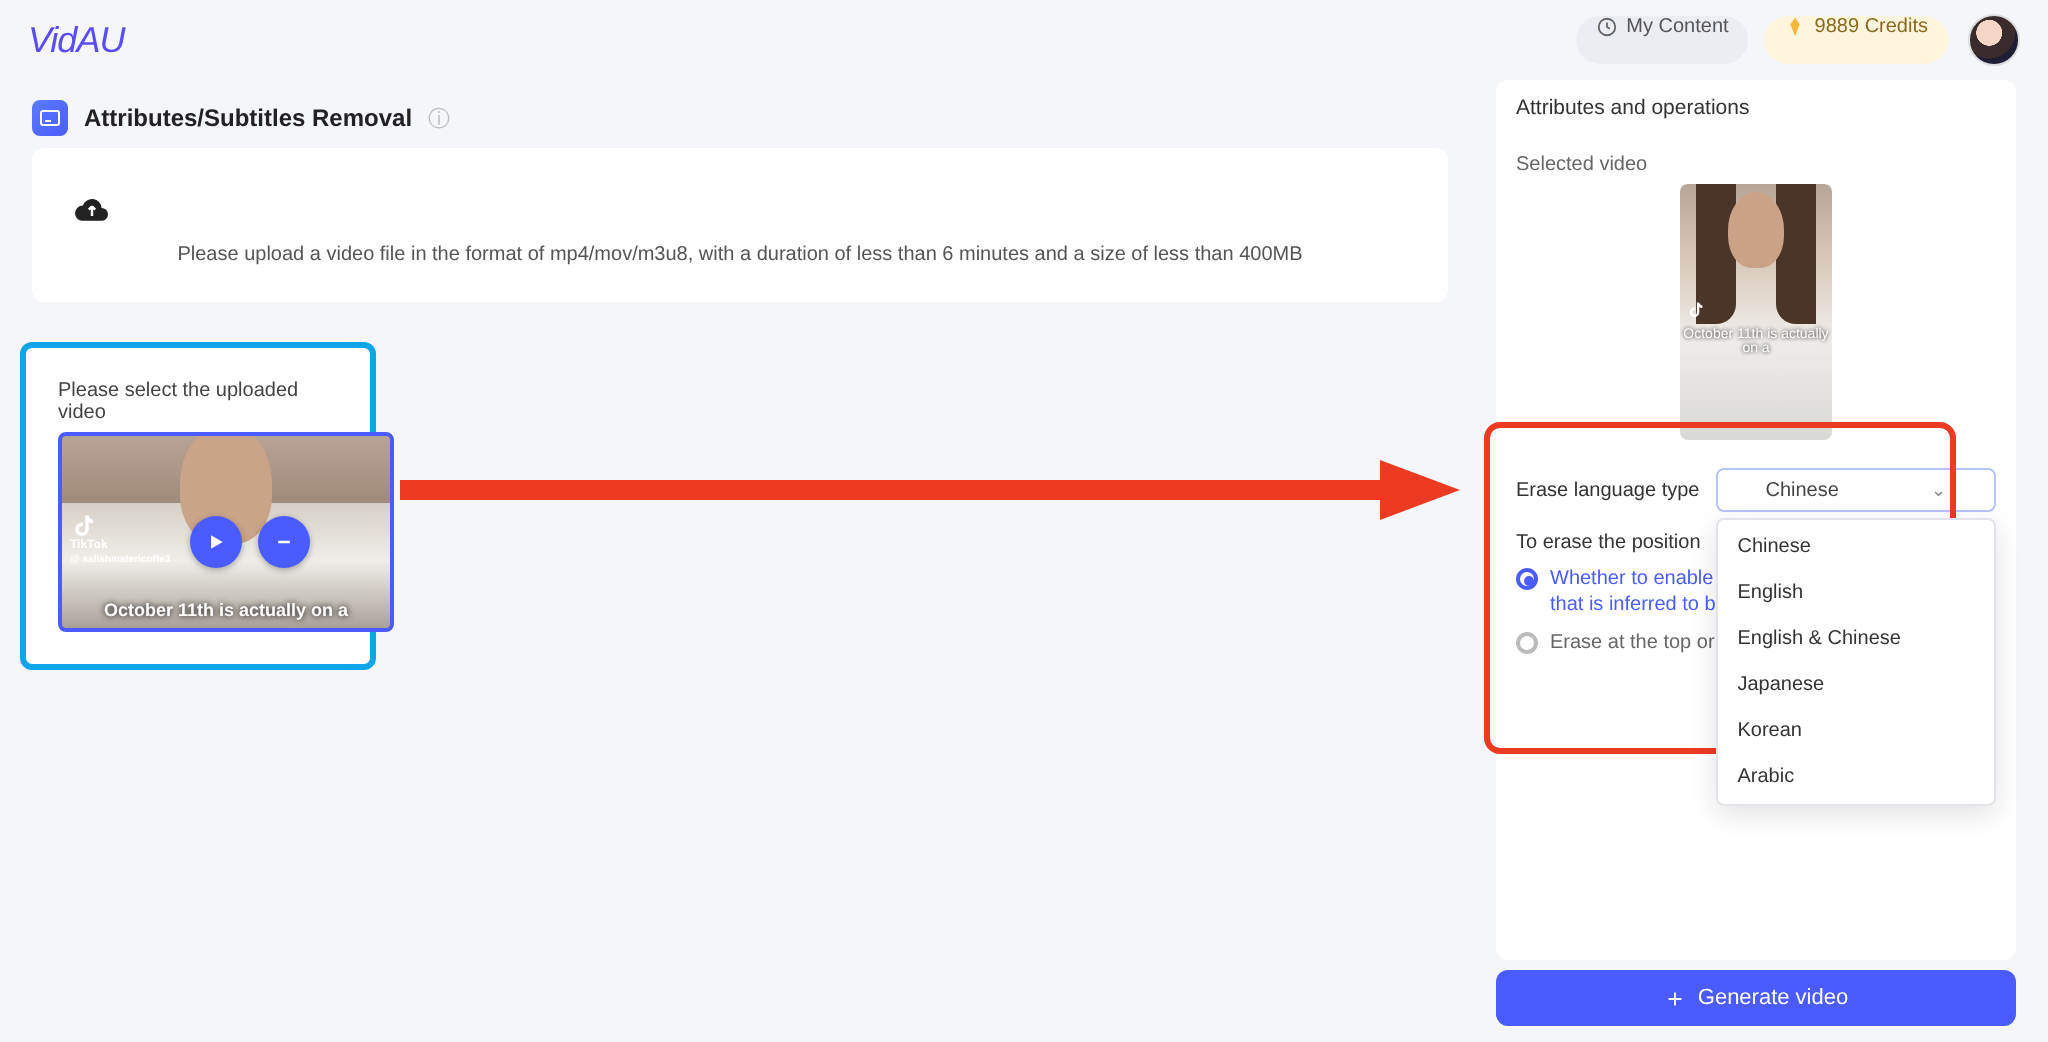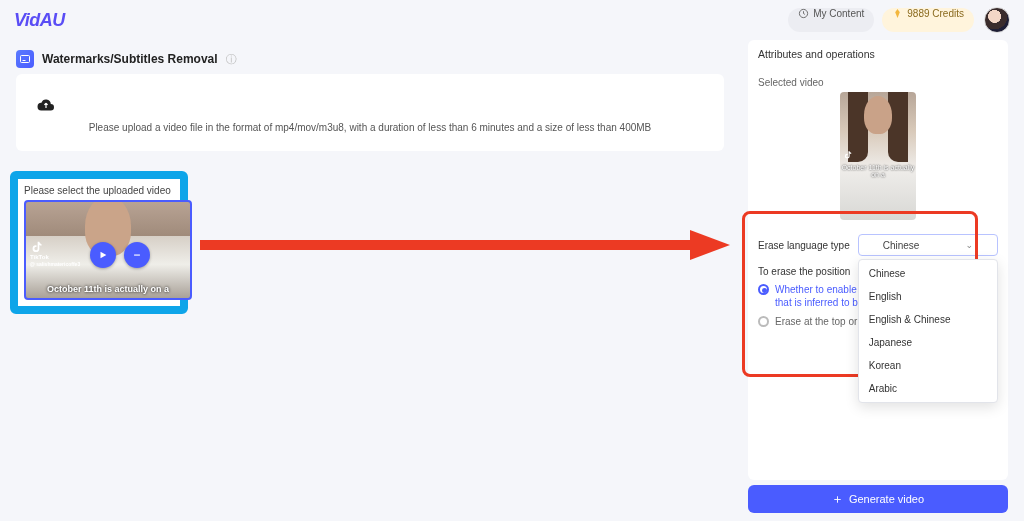--- a/index.html
+++ b/index.html
@@ -16,21 +16,21 @@
 
   
   .header {
     display: flex;
     align-items: center;
     height: 40px;
     padding: 0 14px;
     background: #f5f6fa;
   }
   .logo {
-    font-weight: 700;
+    font-weight: 400;
     font-style: italic;
     font-size: 18px;
     color: #5a4df5;
     letter-spacing: -0.5px;
   }
   .header-spacer { flex: 1; }
   .pill {
     display: inline-flex;
     align-items: flex-start;
     gap: 4px;
@@ -75,24 +75,24 @@
     width: 708px;
   }
   .cloud { font-size: 18px; color:#222; }
   .upload-text { margin-top: 10px; font-size: 10px; color:#555; }
 
   
   .select-box {
     position: absolute;
     left: 10px; top: 171px;
     width: 178px;
-    border: 8px solid #0ea5e9;
+    border: 3px solid #0ea5e9;
     border-radius: 6px;
     background:#fff;
-    padding: 6px;
+    padding: 16px;
   }
   .select-label { font-size: 10px; color:#444; margin-bottom:4px; }
   .thumb {
     width: 168px; height: 100px; border-radius: 4px;
     border: 2px solid #4a5cff;
     position: relative;
     overflow: hidden;
     background: linear-gradient(#b8a394, #a08b7b 35%, #d6cfc6 35%, #efeee9 65%, #a9a198 100%);
   }
   .thumb .face {
@@ -247,21 +247,21 @@
   <div class="avatar"></div>
 </div>
 
 <div class="page-title-row">
   <span class="title-icon">
     <svg width="12" height="12" viewBox="0 0 24 24" fill="none" stroke="#fff" stroke-width="2">
         <rect x="3" y="5" width="18" height="14" rx="2"></rect>
         <path d="M7 15h6"></path>
       </svg>
   </span>
-  <span class="page-title">Watermarks/Subtitles Removal</span>
+  <span class="page-title">Attributes/Subtitles Removal</span>
   <span class="help-icon">ⓘ</span>
 </div>
 
 <div class="upload-card">
   <div class="cloud">
     <svg width="20" height="16" viewBox="0 0 24 20" fill="#222">
         <path d="M18 10a6 6 0 00-11.7-1.5A4.5 4.5 0 006 18h12a4 4 0 000-8z"></path>
         <path d="M12 15V9m0 0l-2 2m2-2l2 2" stroke="#fff" stroke-width="1.5" fill="none"></path>
       </svg>
   </div>

